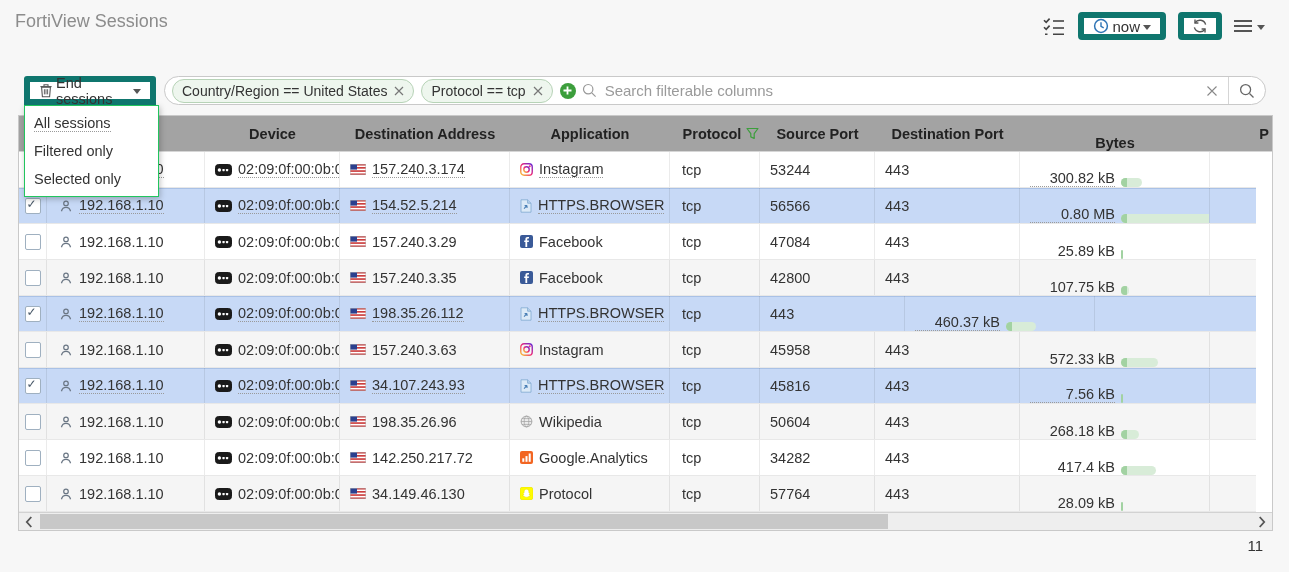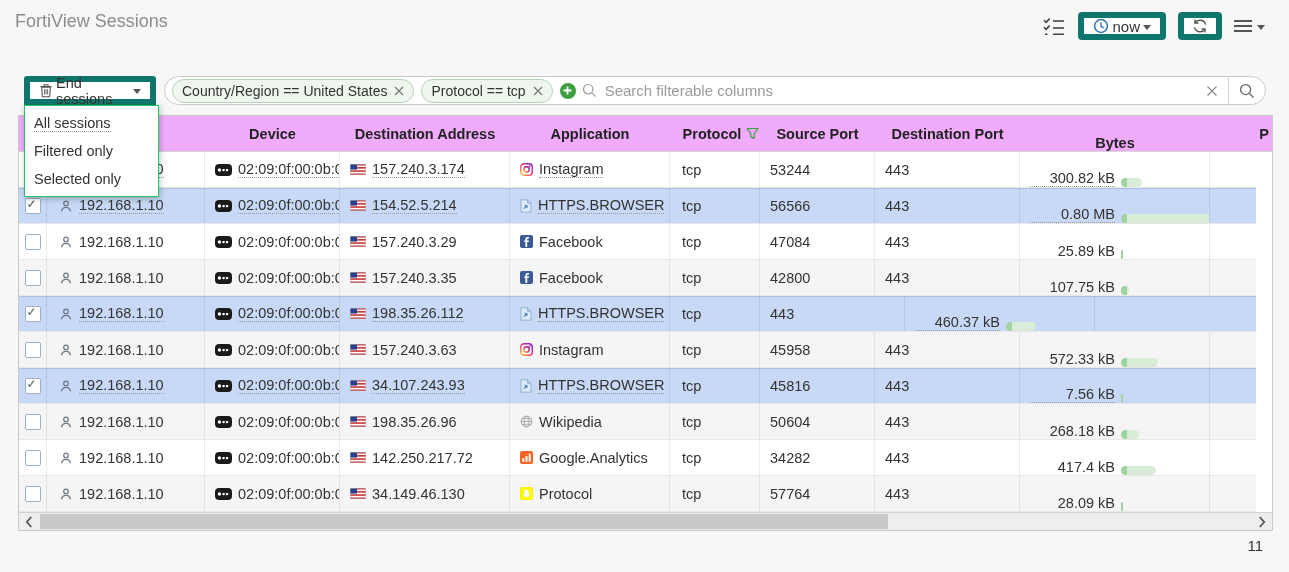--- a/index.html
+++ b/index.html
@@ -22,21 +22,21 @@
   .du{border-bottom:1px dotted #9a9a9a;}
   .filter-bar{position:absolute;left:164px;top:76px;width:1102px;height:29px;background:#fff;border:1px solid #c9c9c9;border-radius:15px;display:flex;align-items:center;box-sizing:border-box;padding-left:7px;}
   .pill{display:flex;align-items:center;gap:7px;height:22px;background:#eef6ee;border:1px solid #b7d3b7;border-radius:12px;padding:0 9px;font-size:14px;color:#333;margin-right:7px;cursor:pointer;white-space:nowrap;}
   .plus-circle{width:16px;height:16px;border-radius:50%;background:#3c9e3c;display:flex;align-items:center;justify-content:center;margin-right:6px;cursor:pointer;flex:none;}
   .filter-bar input{flex:1;border:none;outline:none;background:transparent;font-size:15px;color:#333;font-family:"Liberation Sans",sans-serif;margin-left:6px;}
   .filter-bar input::placeholder{color:#9a9a9a;}
   .clear-x{padding:0 10px;cursor:pointer;display:flex;align-items:center;}
   .search-btn{width:36px;height:27px;border-left:1px solid #d5d5d5;display:flex;align-items:center;justify-content:center;border-radius:0 14px 14px 0;cursor:pointer;}
   
   .table{position:absolute;left:18px;top:115px;width:1255px;height:416px;background:#fff;border:1px solid #c9c9c9;box-sizing:border-box;}
-  .thead{display:flex;height:36px;background:#f0abfc;border-bottom:1px solid #d6d6d6;box-sizing:border-box;}
+  .thead{display:flex;height:36px;background:#a3a3a3;border-bottom:1px solid #d6d6d6;box-sizing:border-box;}
   .hcell{display:flex;align-items:center;justify-content:center;gap:5px;font-size:14.5px;font-weight:700;color:#222;box-sizing:border-box;cursor:pointer;}
   .row{display:flex;height:36px;background:#fff;border-bottom:1px solid #e8e8e8;box-sizing:border-box;width:1237px;}
   .row.alt{background:#f5f5f5;}
   .row.sel{background:#c7d9f6;box-shadow:inset 0 1px 0 #a9c1e6;}
   .cell{display:flex;align-items:center;gap:6px;height:100%;box-sizing:border-box;padding-left:10px;border-right:1px solid rgba(0,0,0,0.08);font-size:14.5px;color:#333;white-space:nowrap;overflow:hidden;}
   .c-cb{width:28px;justify-content:center;padding-left:0;}
   .c-src{width:158px;padding-left:12px;}
   .c-dev{width:135px;}
   .c-dst{width:170px;}
   .c-app{width:160px;}

